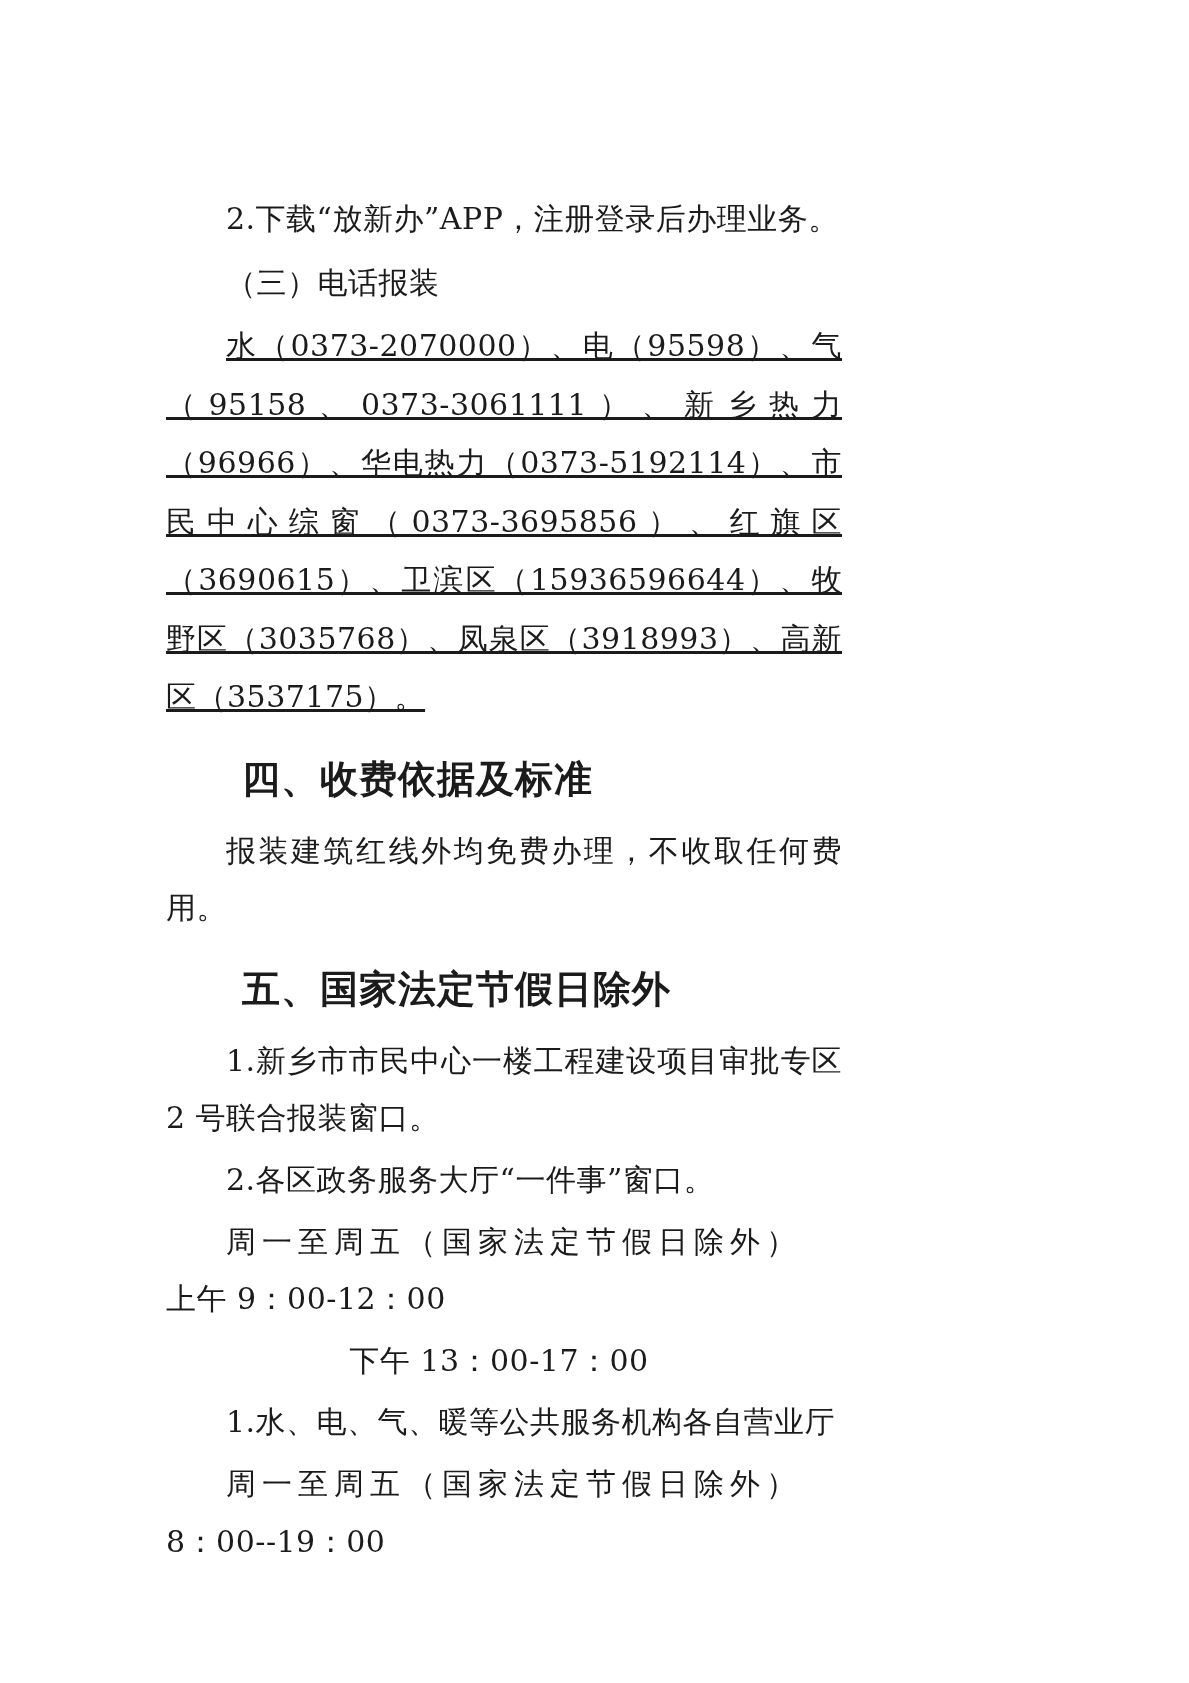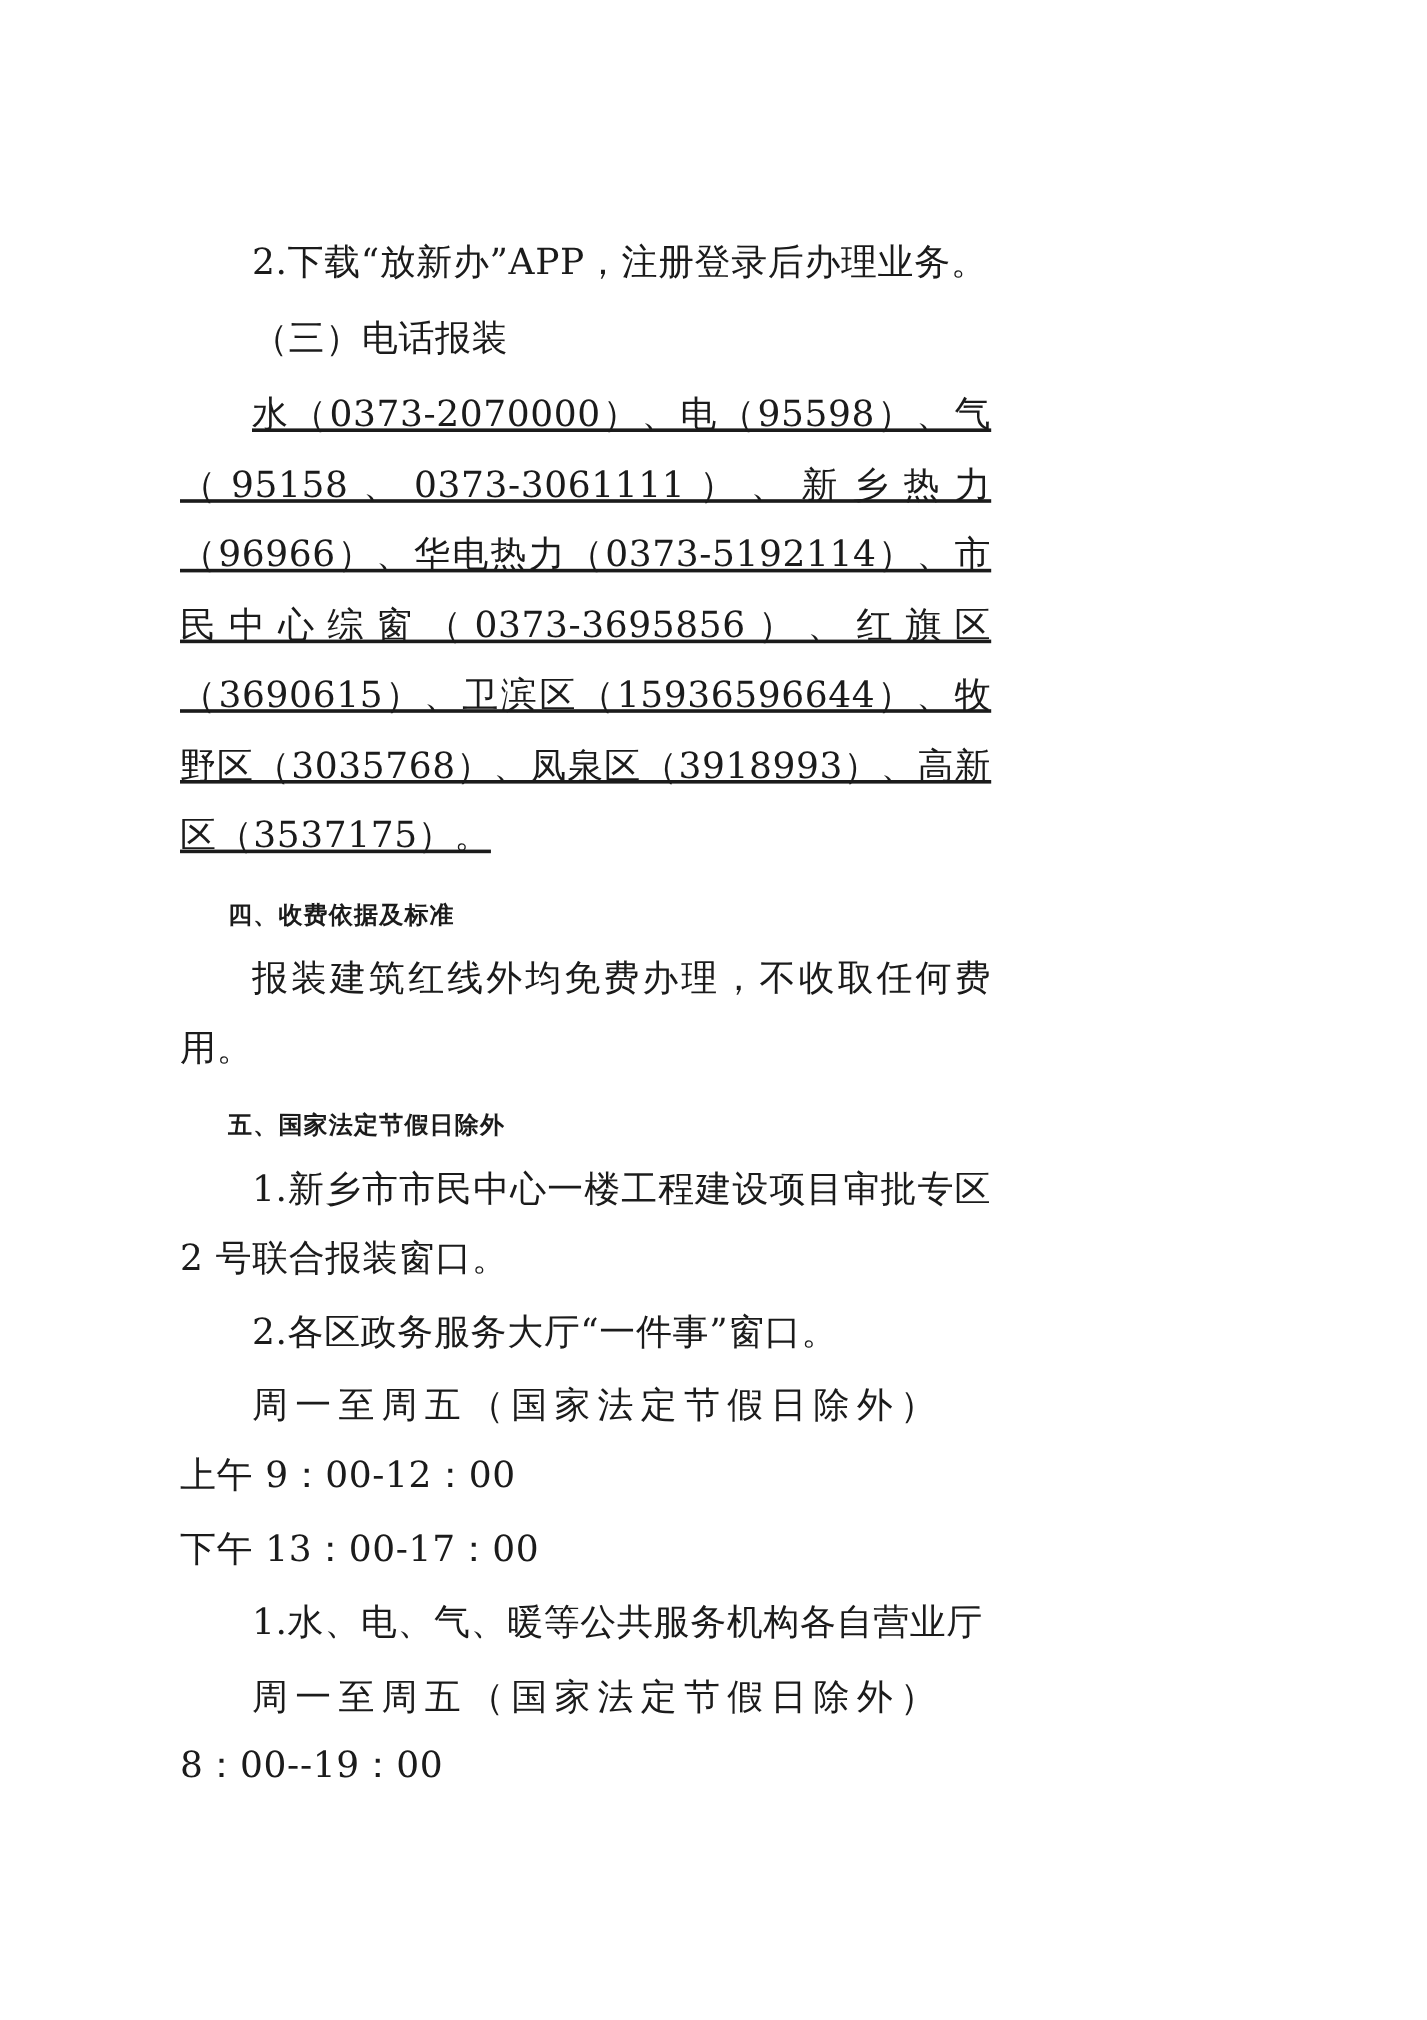--- a/index.html
+++ b/index.html
@@ -10,21 +10,21 @@
   body {
     width: 1189px;
     height: 1683px;
     font-family: "DejaVu Serif", "Liberation Serif", serif;
     color: #1b1b1b;
     position: relative;
     overflow: hidden;
   }
   .page {
     position: absolute;
-    left: 0;
+    left: 16px;
     top: 0;
     width: 976px;
     height: 1683px;
     box-sizing: border-box;
     padding: 190px 150px 4px 150px;
   }
   .doc-body {
     font-size: 30px;
     line-height: 1.92;
     letter-spacing: 0.5px;
@@ -33,21 +33,21 @@
   }
   .para {
     margin: 0 0 6px 0;
     text-indent: 2em;
   }
   .heading {
     margin: 16px 0 6px 0;
     text-indent: 2em;
     font-weight: bold;
     font-family: "DejaVu Sans", "Liberation Sans", sans-serif;
-    font-size: 20px;
+    font-size: 38px;
     letter-spacing: 1px;
   }
   .phones {
     margin: 0 0 4px 0;
     text-indent: 2em;
     line-height: 1.95;
     text-decoration: underline;
   }
   .addr-line {
     margin: 0 0 4px 0;
@@ -57,21 +57,21 @@
     margin: 0 0 4px 0;
     text-indent: 2em;
     letter-spacing: 0.5px;
   }
   .time-line .gap {
     display: inline-block;
     width: 40px;
   }
   .time-right {
     margin: 0 0 4px 0;
-    text-align: left;
+    text-align: center;
     padding-right: 10px;
     letter-spacing: 0.5px;
   }
   .nowrap { white-space: nowrap; }
 </style>
 </head>
 <body>
 
 <div class="page">
   <div class="doc-body">

